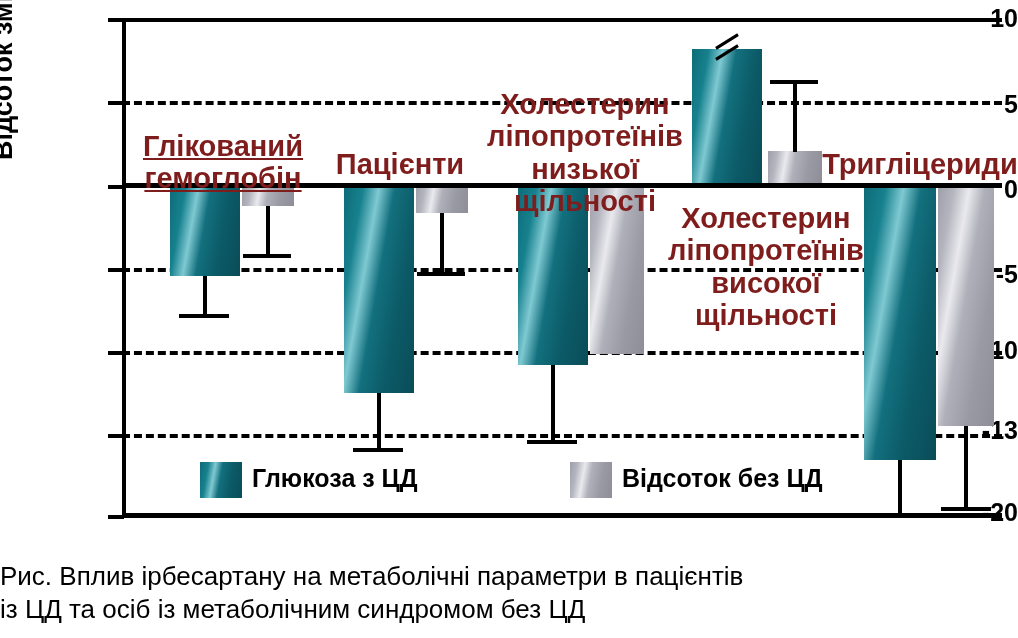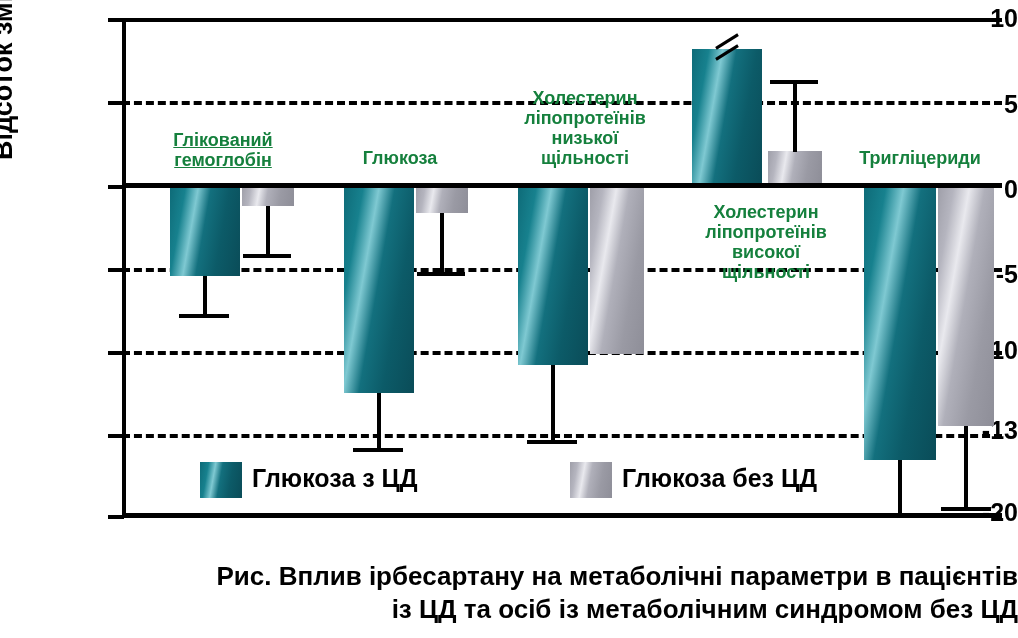--- a/index.html
+++ b/index.html
@@ -130,25 +130,25 @@
     position: absolute;
     width: 26px;
     height: 3px;
     background: #000;
     transform: rotate(-32deg);
   }
 
   
   .cat-label {
     position: absolute;
-    font-size: 18px;
+    font-size: 29px;
     font-weight: bold;
     line-height: 1.12;
     text-align: center;
-    color: #15803d;
+    color: #7f1d1d;
     white-space: pre-line;
   }
 
   
   .legend-swatch {
     position: absolute;
     width: 42px;
     height: 36px;
   }
   .legend-text {
@@ -157,23 +157,23 @@
     font-weight: bold;
     white-space: nowrap;
   }
 
   
   .caption {
     position: absolute;
     left: 0;
     top: 560px;
     width: 1018px;
-    text-align: right;
+    text-align: left;
     font-size: 26px;
-    font-weight: bold;
+    font-weight: normal;
     line-height: 1.28;
     white-space: pre-line;
   }
 </style>
 </head>
 <body>
 
 <div id="root">
 
   <div class="ylabel">Відсоток змін</div>
@@ -237,33 +237,33 @@
     <div class="bar nodm" style="left:816px; top:170px; width:56px; height:238px;"></div>
     <div class="ebar-stem" style="left:776px; top:442px; height:57px;"></div>
     <div class="ebar-cap" style="left:752px; top:496px; width:50px;"></div>
     <div class="ebar-stem" style="left:842px; top:408px; height:84px;"></div>
     <div class="ebar-cap" style="left:819px; top:489px; width:50px;"></div>
 
   </div>
 
   <div class="cat-label" style="left:128px; top:130px; width:190px;text-decoration:underline;">Глікований
 гемоглобін</div>
-  <div class="cat-label" style="left:310px; top:148px; width:180px;">Глюкоза</div>
+  <div class="cat-label" style="left:310px; top:148px; width:180px;">Пацієнти</div>
   <div class="cat-label" style="left:480px; top:88px; width:210px;">Холестерин
 ліпопротеїнів
 низької
 щільності</div>
   <div class="cat-label" style="left:656px; top:202px; width:220px;">Холестерин
 ліпопротеїнів
 високої
 щільності</div>
   <div class="cat-label" style="left:820px; top:148px; width:200px;">Тригліцериди</div>
 
   <div class="legend-swatch bar dm" style="left:200px; top:462px;"></div>
   <div class="legend-text" style="left:252px; top:464px;">Глюкоза з ЦД</div>
 
   <div class="legend-swatch bar nodm" style="left:570px; top:462px;"></div>
-  <div class="legend-text" style="left:622px; top:464px;">Глюкоза без ЦД</div>
+  <div class="legend-text" style="left:622px; top:464px;">Відсоток без ЦД</div>
 
   <div class="caption">Рис. Вплив ірбесартану на метаболічні параметри в пацієнтів
 із ЦД та осіб із метаболічним синдромом без ЦД</div>
 
 </div>
 
 </body></html>

